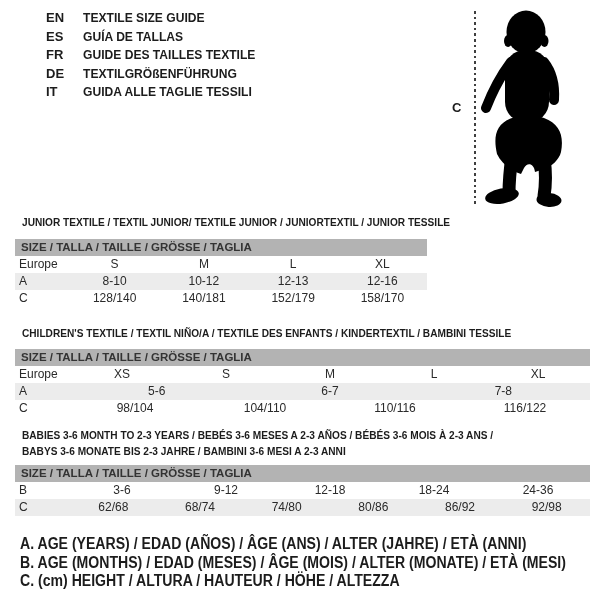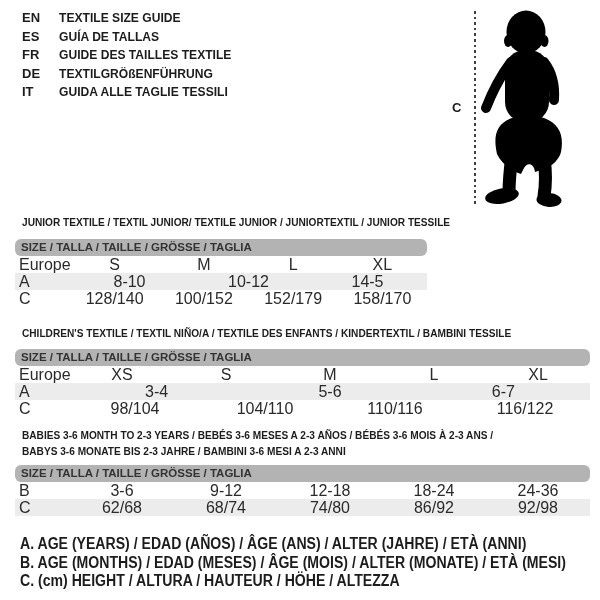--- a/index.html
+++ b/index.html
@@ -3,21 +3,21 @@
 <meta charset="utf-8">
 <style>
   html,body{margin:0;padding:0;background:#fff;}
   .page{
     position:relative;width:600px;height:600px;background:#ffffff;overflow:hidden;
     font-family:"Liberation Sans",sans-serif;color:#1c1c1c;
   }
   
   .lang{position:absolute;left:22px;top:9px;font-size:13px;font-weight:700;}
   .lang-row{display:flex;height:18.5px;line-height:18.5px;}
-  .lang-code{width:37px;}
+  .lang-code{width:37px;margin-left:24px;}
   .lang-label{white-space:nowrap;transform:scaleX(.93);transform-origin:0 50%;}
   
   .measure-line{
     position:absolute;left:474px;top:11px;width:2px;height:194px;
     background:repeating-linear-gradient(to bottom,#3f3f3f 0 2.6px,transparent 2.6px 5.6px);
   }
   .measure-label{position:absolute;left:452px;top:100px;font-size:13px;font-weight:700;}
   .baby{position:absolute;left:478px;top:8px;width:102px;height:202px;}
   
   .sec-title{
@@ -28,23 +28,23 @@
   .t2-title{top:326px;}
   .t3-title1{top:428px;}
   .t3-title2{top:444px;}
   
   .stable{position:absolute;left:15px;}
   .w-narrow{width:412px;}
   .w-wide{width:575px;}
   .t1{top:239px;} .t2{top:349px;} .t3{top:465px;}
   .tbar{
     height:17px;line-height:17px;background:#b3b3b3;color:#333;
-    padding-left:6px;font-size:11.5px;font-weight:700;white-space:nowrap;border-radius:6px;
+    padding-left:6px;font-size:11.5px;font-weight:700;white-space:nowrap;
   }
-  .trow{display:flex;height:17px;line-height:17px;font-size:16px;font-weight:400;color:#2a2a2a;}
+  .trow{display:flex;height:17px;line-height:17px;font-size:12px;font-weight:400;color:#2a2a2a;}
   .stable > div:nth-child(3){background:#ececec;}
   .tlabel{width:55px;padding-left:4px;box-sizing:border-box;}
   .tcell{flex:1;text-align:center;}
   
   .legend{position:absolute;left:20px;top:535px;font-size:16px;font-weight:700;}
   .legend-line{height:18.5px;line-height:18.5px;white-space:nowrap;transform:scaleX(.88);transform-origin:0 50%;}
 </style>
 </head>
 <body>
 
@@ -98,47 +98,48 @@
         <div class="tlabel">Europe</div>
         <div class="tcell">S</div>
         <div class="tcell">M</div>
         <div class="tcell">L</div>
         <div class="tcell">XL</div>
       </div>
       <div class="trow">
         <div class="tlabel">A</div>
         <div class="tcell">8-10</div>
         <div class="tcell">10-12</div>
-        <div class="tcell">14-5</div>
+        <div class="tcell">12-13</div>
+        <div class="tcell">12-16</div>
       </div>
       <div class="trow">
         <div class="tlabel">C</div>
         <div class="tcell">128/140</div>
-        <div class="tcell">100/152</div>
+        <div class="tcell">140/181</div>
         <div class="tcell">152/179</div>
         <div class="tcell">158/170</div>
       </div>
     </div>
 
   <div class="sec-title t2-title">CHILDREN'S TEXTILE / TEXTIL NIÑO/A / TEXTILE DES ENFANTS / KINDERTEXTIL / BAMBINI TESSILE</div>
   <div class="stable w-wide t2">
       <div class="tbar">SIZE / TALLA / TAILLE / GRÖSSE / TAGLIA</div>
       <div class="trow">
         <div class="tlabel">Europe</div>
         <div class="tcell">XS</div>
         <div class="tcell">S</div>
         <div class="tcell">M</div>
         <div class="tcell">L</div>
         <div class="tcell">XL</div>
       </div>
       <div class="trow">
         <div class="tlabel">A</div>
-        <div class="tcell">3-4</div>
         <div class="tcell">5-6</div>
         <div class="tcell">6-7</div>
+        <div class="tcell">7-8</div>
       </div>
       <div class="trow">
         <div class="tlabel">C</div>
         <div class="tcell">98/104</div>
         <div class="tcell">104/110</div>
         <div class="tcell">110/116</div>
         <div class="tcell">116/122</div>
       </div>
     </div>
 
@@ -152,20 +153,21 @@
         <div class="tcell">9-12</div>
         <div class="tcell">12-18</div>
         <div class="tcell">18-24</div>
         <div class="tcell">24-36</div>
       </div>
       <div class="trow">
         <div class="tlabel">C</div>
         <div class="tcell">62/68</div>
         <div class="tcell">68/74</div>
         <div class="tcell">74/80</div>
+        <div class="tcell">80/86</div>
         <div class="tcell">86/92</div>
         <div class="tcell">92/98</div>
       </div>
     </div>
 
   <div class="legend">
     <div class="legend-line">A. AGE (YEARS) / EDAD (AÑOS) / ÂGE (ANS) / ALTER (JAHRE) / ETÀ (ANNI)</div>
     <div class="legend-line">B. AGE (MONTHS) / EDAD (MESES) / ÂGE (MOIS) / ALTER (MONATE) / ETÀ (MESI)</div>
     <div class="legend-line">C. (cm) HEIGHT / ALTURA / HAUTEUR / HÖHE / ALTEZZA</div>
   </div>

